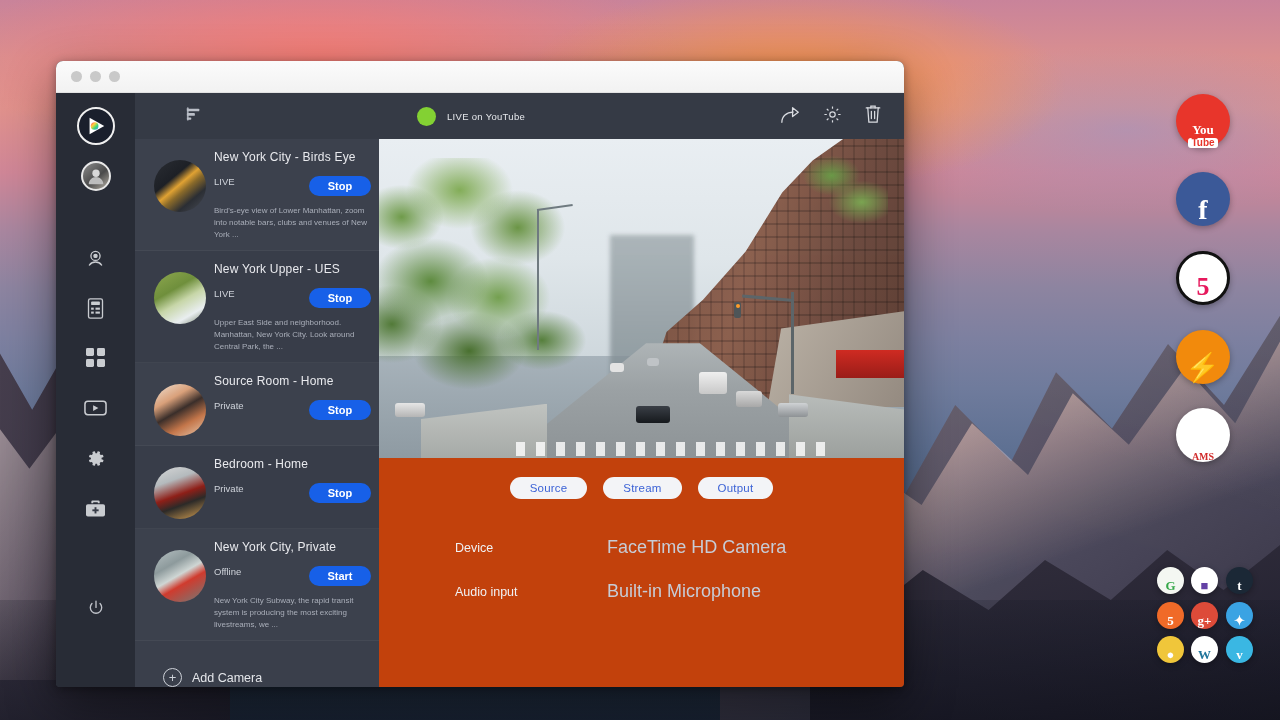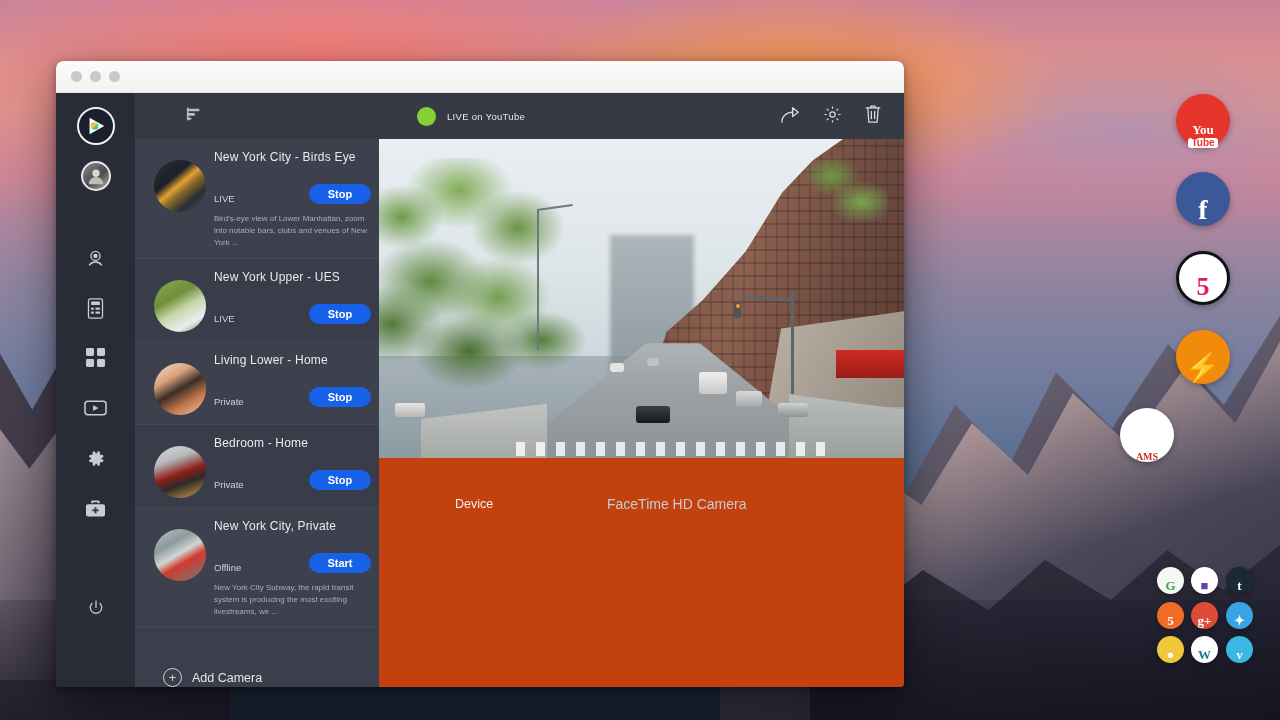--- a/index.html
+++ b/index.html
@@ -115,21 +115,21 @@
     border-bottom: 1px solid rgba(255,255,255,.045);
   }
   .cam-row:nth-child(odd) { background: #3c414d; }
   .cam-row:nth-child(even) { background: #383d49; }
   .thumb {
     width: 52px; height: 52px; border-radius: 50%; flex: none;
     margin: 12px 8px 0 14px; overflow: hidden; position: relative;
   }
   .cam-info { flex: 1; padding-top: 2px; min-width: 0; }
   .cam-title { color: #e9eaee; font-size: 12px; letter-spacing: .2px; }
-  .cam-mid { display: flex; align-items: flex-end; margin-top: 20px; }
+  .cam-mid { display: flex; align-items: flex-start; margin-top: 12px; }
   .cam-status { color: #cfd3da; font-size: 9.5px; flex: 1; }
   .cam-btn {
     background: #1760e8; color: #fff; font-size: 11px; font-weight: bold;
     border: none; border-radius: 11px; padding: 4px 18px; cursor: pointer;
     min-width: 62px; text-align: center;
   }
   .cam-desc {
     color: #a9aeb9; font-size: 8px; line-height: 1.5; margin-top: 9px;
     max-width: 172px;
   }
@@ -257,21 +257,21 @@
   .seg {
     background: #f3f4f7; color: #3d63d6; font-size: 11.5px;
     border: none; border-radius: 12px; padding: 5px 20px; cursor: pointer;
     letter-spacing: .2px;
   }
 
   
   #details { padding: 38px 0 0 76px; }
   .det-row { display: flex; margin-bottom: 23px; align-items: center; }
   .det-label { width: 152px; color: #f0f1f4; font-size: 12.5px; }
-  .det-value { color: #c7ccd6; font-size: 14px; }
+  .det-value { color: #c7ccd6; font-size: 18px; }
 
   
   .dicon {
     position: absolute; border-radius: 50%;
     display: flex; align-items: flex-end; justify-content: center;
     box-shadow: 0 2px 6px rgba(0,0,0,.3); cursor: pointer;
   }
   .dicon-lg { width: 54px; height: 54px; }
   .dicon-sm { width: 27px; height: 27px; font-size: 12px; }
 </style>
@@ -293,21 +293,21 @@
         <span style="font-size:13px;font-weight:bold;font-family:'Liberation Serif',serif;">You</span>
         <span style="font-size:10px;font-weight:bold;background:#fff;color:#e8352b;border-radius:3px;padding:0 3px;margin-top:2px;">Tube</span>
       </span>
     </div>
     <div class="dicon dicon-lg" style="left: 1176px; top: 172px; background: rgb(59, 89, 152); color: rgb(255, 255, 255);">
       <span style="font-weight: bold; font-family: &quot;Liberation Serif&quot;, serif; font-size: 28px;">f</span>
     </div>
     <div class="dicon dicon-lg" style="left: 1176px; top: 330px; background: rgb(242, 138, 12); color: rgb(255, 255, 255);">
       <span style="font-weight: bold; font-family: &quot;Liberation Serif&quot;, serif; font-size: 28px;">⚡</span>
     </div>
-    <div class="dicon dicon-lg" style="left: 1120px; top: 408px; background: rgb(255, 255, 255); color: rgb(209, 43, 43);">
+    <div class="dicon dicon-lg" style="left: 1176px; top: 408px; background: rgb(255, 255, 255); color: rgb(209, 43, 43);">
       <span style="font-weight: bold; font-family: &quot;Liberation Serif&quot;, serif; font-size: 10px; color: rgb(209, 43, 43);">AMS</span>
     </div>
     <div class="dicon dicon-lg" style="left: 1176px; top: 251px; background: rgb(255, 255, 255); color: rgb(209, 43, 43); border: 3px solid rgb(17, 17, 17);">
       <span style="font-weight: bold; font-family: &quot;Liberation Serif&quot;, serif; font-size: 26px; color: rgb(230, 24, 92);">5</span>
     </div>
     <div class="dicon dicon-sm" style="left: 1157px; top: 567px; background: rgb(244, 247, 242); color: rgb(209, 43, 43);">
       <span style="font-weight: bold; font-family: &quot;Liberation Serif&quot;, serif; font-size: 13px; color: rgb(54, 168, 74);">G</span>
     </div>
     <div class="dicon dicon-sm" style="left: 1191px; top: 567px; background: rgb(255, 255, 255); color: rgb(209, 43, 43);">
       <span style="font-weight: bold; font-family: &quot;Liberation Serif&quot;, serif; font-size: 13px; color: rgb(100, 65, 165);">■</span>
@@ -454,26 +454,27 @@
             </div>
           </div>
           <div class="cam-row">
             <div class="thumb" style="background:linear-gradient(150deg,#8ea84f 0%,#6f8f3c 35%,#c7d6a8 55%,#e9eef0 78%,#6d7a64 100%)"></div>
             <div class="cam-info">
               <div class="cam-title">New York Upper - UES</div>
               <div class="cam-mid">
                 <span class="cam-status">LIVE</span>
                 <button class="cam-btn">Stop</button>
               </div>
+              <div class="cam-desc">Upper East Side and neighborhood. Manhattan, New York City. Look around Central Park, the ...</div>
             </div>
           </div>
           <div class="cam-row">
             <div class="thumb" style="background:linear-gradient(150deg,#f1e3d5 0%,#d9a07a 30%,#3a2e2a 50%,#c4764a 72%,#e8cbb0 100%)"></div>
             <div class="cam-info">
-              <div class="cam-title">Living Lower - Home</div>
+              <div class="cam-title">Source Room - Home</div>
               <div class="cam-mid">
                 <span class="cam-status">Private</span>
                 <button class="cam-btn">Stop</button>
               </div>
             </div>
           </div>
           <div class="cam-row">
             <div class="thumb" style="background:linear-gradient(160deg,#d8d8d8 0%,#b4babd 28%,#8e1f18 52%,#2c2a28 68%,#d8a253 100%)"></div>
             <div class="cam-info">
               <div class="cam-title">Bedroom - Home</div>
@@ -554,23 +555,32 @@
         <div id="traffic-light"></div>
         <div class="car" style="left:49%;bottom:11%;width:34px;height:17px;background:linear-gradient(180deg,#3a3f46,#16191d);"></div>
         <div class="car" style="left:61%;bottom:20%;width:28px;height:22px;background:linear-gradient(180deg,#efefef,#c8c8c8);"></div>
         <div class="car" style="left:68%;bottom:16%;width:26px;height:16px;background:linear-gradient(180deg,#d9d9d9,#a8a8a8);"></div>
         <div class="car" style="left:76%;bottom:13%;width:30px;height:14px;background:linear-gradient(180deg,#cfd2d4,#8e9295);"></div>
         <div class="car" style="left:44%;bottom:27%;width:14px;height:9px;background:#e3e3e3;"></div>
         <div class="car" style="left:51%;bottom:29%;width:12px;height:8px;background:#bfc3c6;"></div>
         <div class="car" style="left:3%;bottom:13%;width:30px;height:14px;background:linear-gradient(180deg,#e6e6e6,#b5b5b5);"></div>
       </div>
 
+      <div id="segwrap">
+          <button class="seg">Source</button>
+          <button class="seg">Stream</button>
+          <button class="seg">Output</button>
+        </div>
 
       <div id="details">
           <div class="det-row">
             <div class="det-label">Device</div>
             <div class="det-value">FaceTime HD Camera</div>
           </div>
+          <div class="det-row">
+            <div class="det-label">Audio input</div>
+            <div class="det-value">Built-in Microphone</div>
+          </div>
         </div>
     </div>
   </div>
 
 </div>
 
 </body></html>

